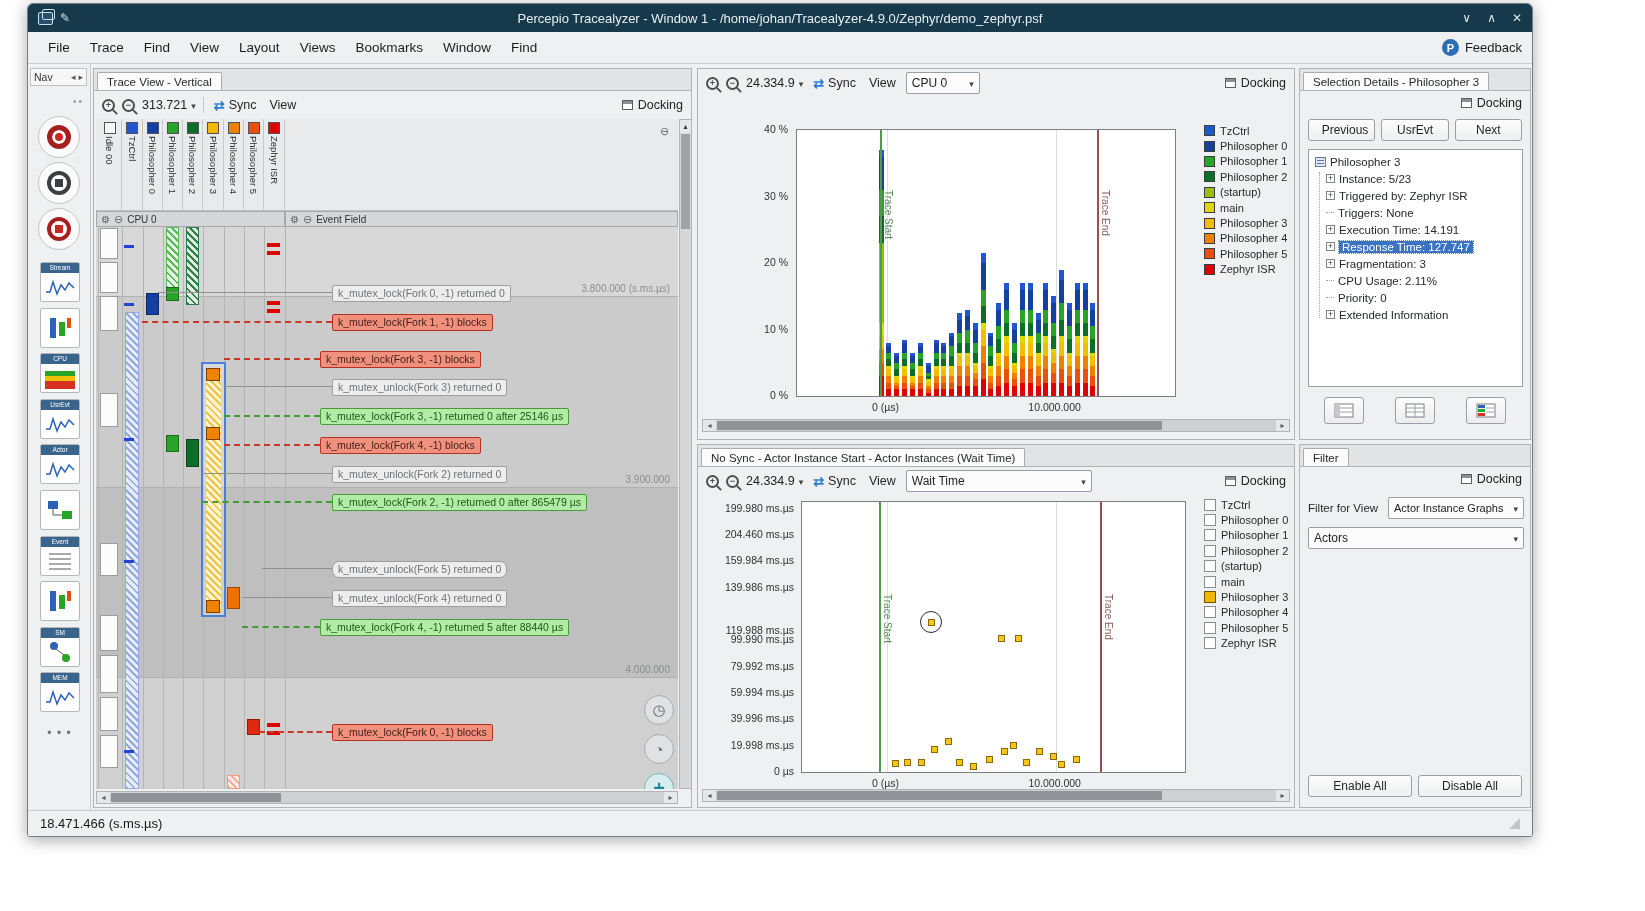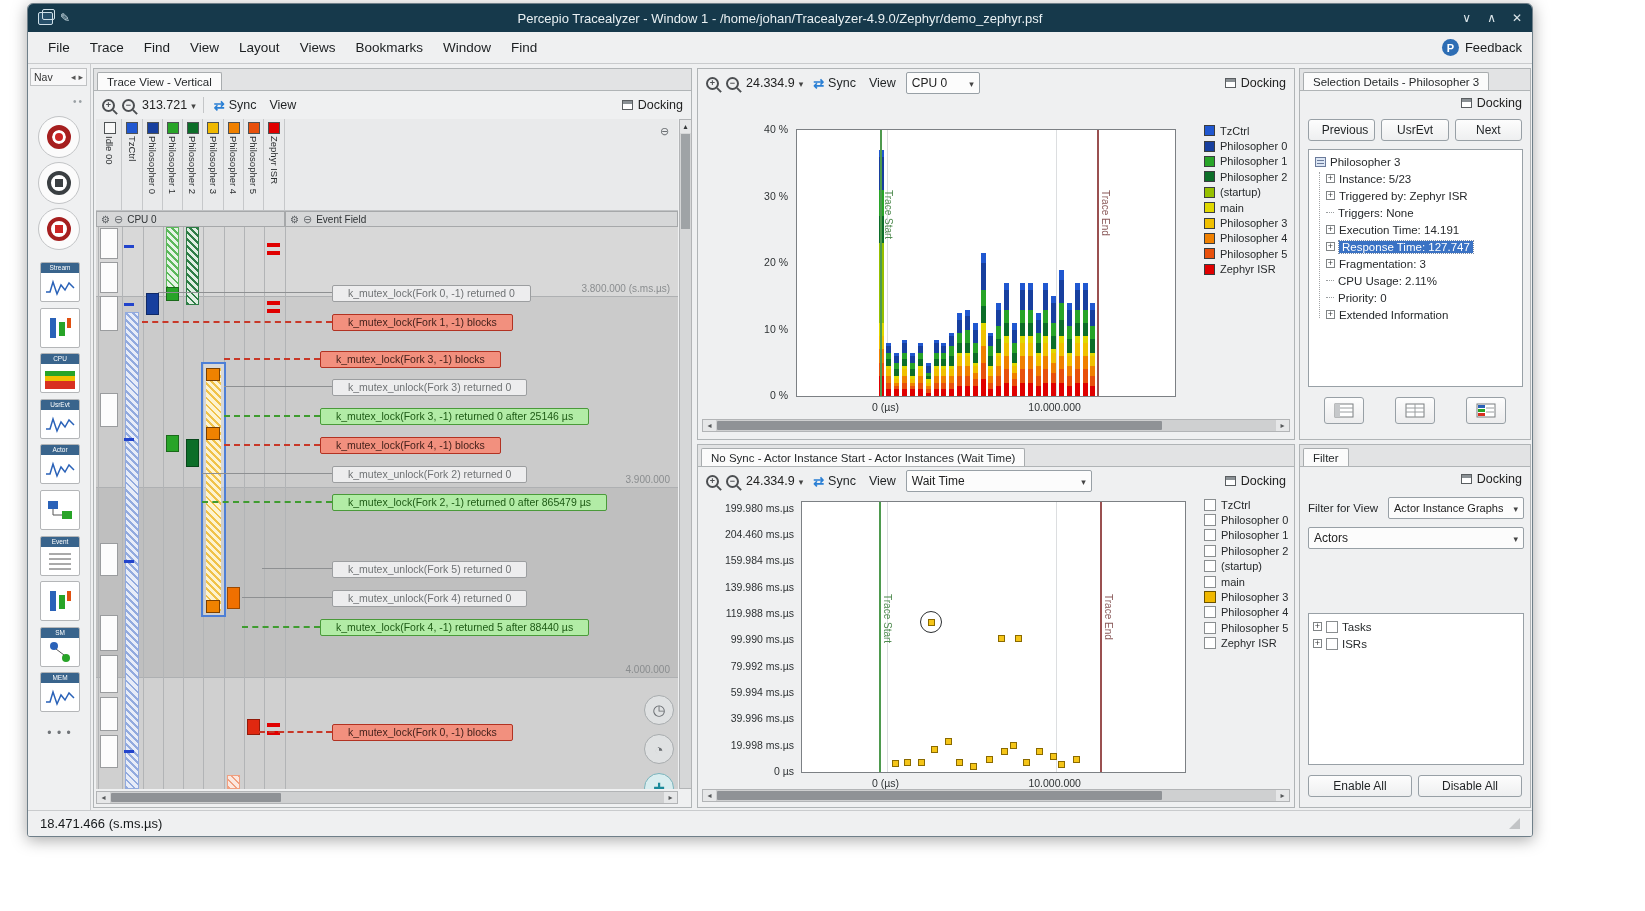--- a/index.html
+++ b/index.html
@@ -72,21 +72,21 @@
   display:flex;align-items:center;gap:4px;padding:0 4px}
 
 #trace-actor-header{position:absolute;left:2px;top:50px;width:582px;height:92px;background:#e9eaeb;border-bottom:1px solid #c0c2c4}
 .acol{position:absolute;top:0;bottom:0;border-right:1px solid #c6c8ca;display:flex;flex-direction:column;align-items:center}
 .asq{width:12px;height:12px;border:1px solid #4e5254;margin:3px 0 2px;flex:none}
 .albl{writing-mode:vertical-rl;font-size:9.5px;color:#2a2d2f;overflow:hidden;max-height:72px;white-space:nowrap}
 #trace-canvas{position:absolute;left:2px;top:158px;width:582px;height:562px;background:#c9c9c9;overflow:hidden}
 .band{position:absolute;left:0;right:0}
 .vline{position:absolute;top:0;bottom:0;width:1px;background:#b2b4b6}
 .ts{position:absolute;right:8px;font-size:10px;color:#8a8d8f;z-index:3}
-.evlabel{position:absolute;font-size:10.5px;line-height:13px;padding:1px 15px;border:1px solid;border-radius:2px;white-space:nowrap;z-index:6}
+.evlabel{position:absolute;font-size:10.5px;line-height:13px;padding:1px 5px;border:1px solid;border-radius:2px;white-space:nowrap;z-index:6}
 .evlabel.gray{background:#ededee;border-color:#9c9ea0;color:#6f7274}
 .evlabel.red{background:#f2907e;border-color:#b23222;color:#44211b}
 .evlabel.green{background:#b2eca6;border-color:#4a9a3a;color:#1d5a14}
 .evconn{position:absolute;z-index:5}
 .fbtn{position:absolute;width:30px;height:30px;border-radius:50%;background:rgba(226,228,229,.85);border:1px solid #a8acae;
   display:flex;align-items:center;justify-content:center;font-size:15px;color:#6a6e72;z-index:8}
 .fb-clock::before{content:'◷'} .fb-lens::before{content:'◔'}
 .fb-plus{background:#d9edef;border-color:#7ab4bc}
 .fb-plus::before{content:'+';color:#1a8a9a;font-size:20px;font-weight:bold}
 
@@ -427,21 +427,21 @@
           <div class="evlabel gray" style="left: 236px; top: 152px;">k_mutex_unlock(Fork 3) returned 0</div>
           <div class="evconn" style="left: 128px; top: 188px; width: 96px; border-top: 2px dashed rgb(63, 156, 48);"></div>
           <div class="evlabel green" style="left: 224px; top: 181px;">k_mutex_lock(Fork 3, -1) returned 0 after 25146 µs</div>
           <div class="evconn" style="left: 128px; top: 217px; width: 96px; border-top: 2px dashed rgb(200, 56, 40);"></div>
           <div class="evlabel red" style="left: 224px; top: 210px;">k_mutex_lock(Fork 4, -1) blocks</div>
           <div class="evconn" style="left: 106px; top: 246px; width: 130px; border-top: 1px solid rgb(142, 144, 146);"></div>
           <div class="evlabel gray" style="left: 236px; top: 239px;">k_mutex_unlock(Fork 2) returned 0</div>
           <div class="evconn" style="left: 106px; top: 274px; width: 130px; border-top: 2px dashed rgb(63, 156, 48);"></div>
           <div class="evlabel green" style="left: 236px; top: 267px;">k_mutex_lock(Fork 2, -1) returned 0 after 865479 µs</div>
           <div class="evconn" style="left: 166px; top: 341px; width: 70px; border-top: 1px solid rgb(142, 144, 146);"></div>
-          <div class="evlabel gray" style="left: 236px; top: 334px;">k_mutex_unlock(Fork 5) returned 0</div>
+          <div class="evlabel gray" style="left: 236px; top: 334px; border-radius: 7px;">k_mutex_unlock(Fork 5) returned 0</div>
           <div class="evconn" style="left: 146px; top: 370px; width: 90px; border-top: 1px solid rgb(142, 144, 146);"></div>
           <div class="evlabel gray" style="left: 236px; top: 363px;">k_mutex_unlock(Fork 4) returned 0</div>
           <div class="evconn" style="left: 146px; top: 399px; width: 78px; border-top: 2px dashed rgb(63, 156, 48);"></div>
           <div class="evlabel green" style="left: 224px; top: 392px;">k_mutex_lock(Fork 4, -1) returned 5 after 88440 µs</div>
           <div class="evconn" style="left: 163px; top: 504px; width: 73px; border-top: 2px dashed rgb(200, 56, 40);"></div>
           <div class="evlabel red" style="left: 236px; top: 497px;">k_mutex_lock(Fork 0, -1) blocks</div>
           <div class="fbtn fb-clock" style="left: 548px; top: 468px;"></div>
           <div class="fbtn fb-lens" style="left: 548px; top: 507px;"></div>
           <div class="fbtn fb-plus" style="left: 548px; top: 546px;"></div>
         </div>
@@ -826,21 +826,21 @@
         <span class="docking">
           <span class="dock-ic"></span>
           <span>Docking</span>
         </span>
       </div>
       <div id="sc-yl" style="position:absolute;left:20px;top:56px;width:80px;height:272px">
           <div class="ytick" style="top: 0.611707px;">199.980 ms.µs</div>
           <div class="ytick" style="top: 26.9505px;">204.460 ms.µs</div>
           <div class="ytick" style="top: 53.2894px;">159.984 ms.µs</div>
           <div class="ytick" style="top: 79.6282px;">139.986 ms.µs</div>
-          <div class="ytick" style="top: 106px;">119.988 ms.µs</div>
+          <div class="ytick" style="top: 123px;">119.988 ms.µs</div>
           <div class="ytick" style="top: 132.306px;">99.990 ms.µs</div>
           <div class="ytick" style="top: 158.645px;">79.992 ms.µs</div>
           <div class="ytick" style="top: 184.984px;">59.994 ms.µs</div>
           <div class="ytick" style="top: 211.322px;">39.996 ms.µs</div>
           <div class="ytick" style="top: 237.661px;">19.998 ms.µs</div>
           <div class="ytick" style="top: 264px;">0 µs</div>
         </div>
       <div class="plot" id="sc-plot" style="left:103px;top:56px;width:385px;height:272px">
           <div class="vgrid" style="left: 84.5587px;"></div>
           <div class="vgrid" style="left: 253.676px;"></div>
@@ -1027,32 +1027,20 @@
       </div>
       <div style="position:absolute;left:8px;top:57px;font-size:11.5px;color:#26292b">Filter for View</div>
       <div class="combo" style="position:absolute;left:88px;top:52px;width:136px">
         <span style="overflow:hidden;white-space:nowrap;font-size:11px">Actor Instance Graphs</span>
         <span class="arr"></span>
       </div>
       <div class="combo" style="position:absolute;left:8px;top:82px;width:216px">
         <span>Actors</span>
         <span class="arr"></span>
       </div>
-      <div class="whitebox" id="filter-tree" style="left:8px;top:168px;width:216px;height:152px;padding:4px">
-          <div class="trow">
-            <div class="expbox"></div>
-            <div class="cb"></div>
-            <div>Tasks</div>
-          </div>
-          <div class="trow">
-            <div class="expbox"></div>
-            <div class="cb"></div>
-            <div>ISRs</div>
-          </div>
-        </div>
       <div class="btn" style="position:absolute;left:8px;top:330px;width:104px">Enable All</div>
       <div class="btn" style="position:absolute;right:8px;top:330px;width:104px">Disable All</div>
     </div>
 
   </div>
 
   <div class="statusbar">
     <span>18.471.466 (s.ms.µs)</span>
     <span class="grip"></span>
   </div>

